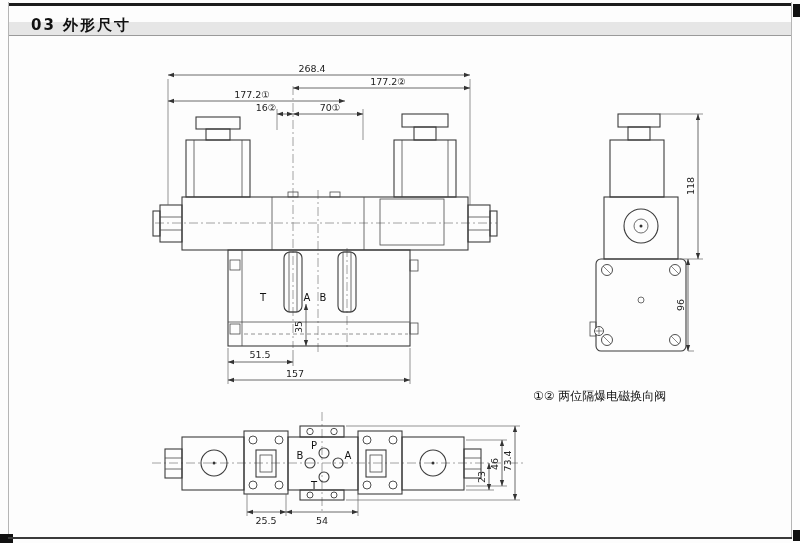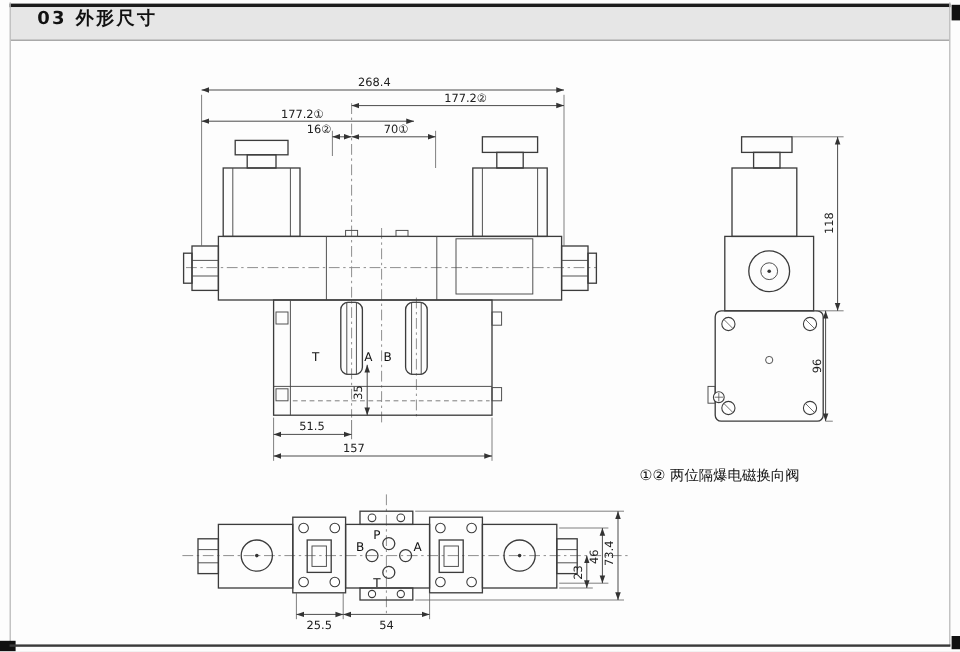--- a/index.html
+++ b/index.html
@@ -5,23 +5,23 @@
   html,body{margin:0;padding:0;background:#e9e9e9;}
   .page{
     position:relative;width:800px;height:543px;margin:0 auto;
     background:#fdfdfd;overflow:hidden;
     font-family:"DejaVu Sans","Liberation Sans",sans-serif;
     color:#222;
   }
   .frame{position:absolute;top:2px;left:8px;right:8px;bottom:5px;
     border-left:1px solid #b5b5b5;border-right:1px solid #b5b5b5;pointer-events:none;}
   .top-rule{position:absolute;top:3px;left:8px;right:8px;height:3px;background:#1c1c1c;}
-  .header-band{position:absolute;top:6px;left:9px;right:9px;height:28px;
+  .header-band{position:absolute;top:22px;left:9px;right:9px;height:14px;
     background:#e6e6e6;border-bottom:1px solid #9a9a9a;
-    display:flex;align-items:flex-start;padding-left:22px;box-sizing:border-box;}
+    display:flex;align-items:flex-end;padding-left:22px;box-sizing:border-box;}
   .header-title{font-size:15px;font-weight:bold;letter-spacing:2px;color:#111;}
   .bottom-rule{position:absolute;bottom:4px;left:8px;right:8px;height:2px;background:#3a3a3a;}
   .tick{position:absolute;background:#111;}
   .tick-tr{top:4px;right:0;width:7px;height:13px;}
   .tick-br{bottom:2px;right:0;width:7px;height:11px;}
   .tick-bl{bottom:0;left:0;width:13px;height:9px;}
   svg{position:absolute;left:0;top:43px;}
   .ol{stroke:#3c3c3c;stroke-width:1.1;fill:none;}
   .thin{stroke:#4a4a4a;stroke-width:0.8;fill:none;}
   .ext{stroke:#666;stroke-width:0.7;fill:none;}

